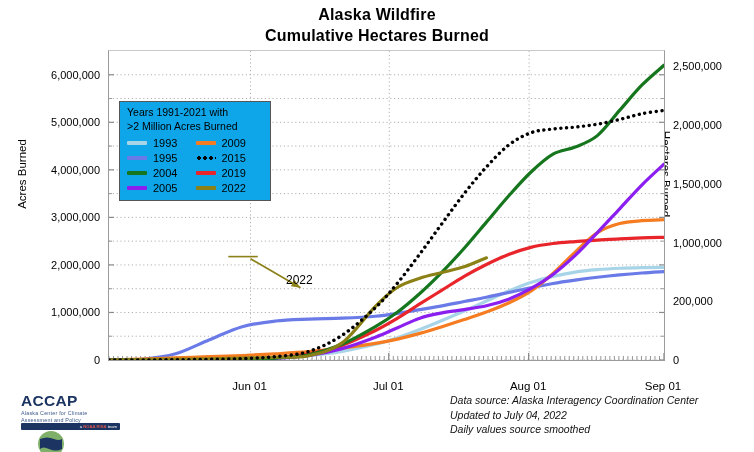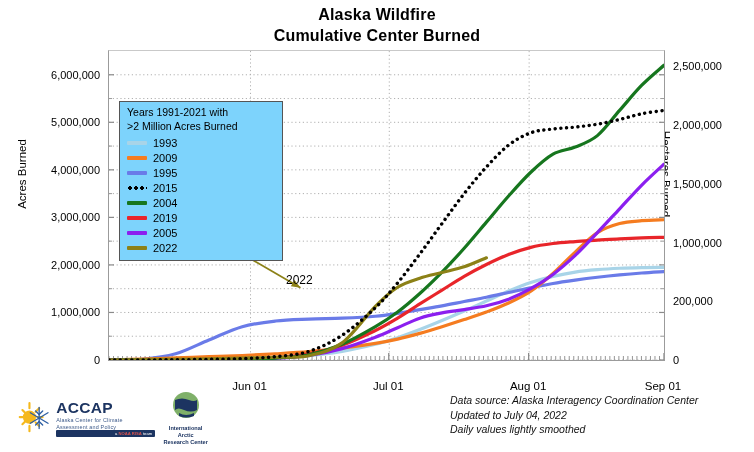--- a/index.html
+++ b/index.html
@@ -30,25 +30,25 @@
            transform:translateY(-50%);}
   .ytick-r{position:absolute;left:0;font-size:11px;text-align:left;white-space:nowrap;
            transform:translateY(-50%);}
   #ylabels-left{position:absolute;left:0px;top:6px;width:100px;height:311px;}
   #ylabels-right{position:absolute;left:673px;top:6px;width:80px;height:311px;}
   .xtick{position:absolute;font-size:11.5px;white-space:nowrap;
          transform:translateX(-50%);top:19px;}
   #xlabels{position:absolute;left:108px;top:317px;width:557px;height:22px;}
 
   
-  #legend{position:absolute;left:119px;top:57px;width:164px;
-          border:1.3px solid #555;background:#7dd3fc;padding:4px 6px 5px 7px;
+  #legend{position:absolute;left:119px;top:57px;width:152px;
+          border:1.3px solid #555;background:#0ea5e9;padding:4px 6px 5px 7px;
           box-sizing:border-box;}
   #legend .lg-title{font-size:10.5px;line-height:13.5px;white-space:nowrap;}
-  #legend .lg-grid{display:grid;grid-template-columns:1fr;margin-top:2px;}
+  #legend .lg-grid{display:grid;grid-template-columns:1fr 1fr;margin-top:2px;}
   #legend .lg-item{display:flex;align-items:center;height:15px;}
   #legend .swatch{width:20px;height:4px;margin-right:6px;flex:none;border-radius:1px;}
   #legend .swatch.dotted{height:4px;background:none;
       background-image:radial-gradient(circle, #000 45%, transparent 46%);
       background-size:6px 4px;background-repeat:repeat-x;}
   #legend .lg-label{font-size:11px;}
 
   
   #anno-2022{position:absolute;left:286px;top:229px;font-size:12px;color:#000;}
 
@@ -62,21 +62,21 @@
             display:flex;align-items:center;justify-content:flex-end;padding-right:3px;}
   .logo-bar span{font-size:4.2px;color:#fff;}
   .logo-bar span b{color:#d9534f;}
   .iarc-text{font-size:5.6px;color:#1c3461;line-height:7px;font-weight:bold;}
 </style>
 </head>
 <body>
 
 <div id="title-block">
   <div class="tline">Alaska Wildfire</div>
-  <div class="tline">Cumulative Center Burned</div>
+  <div class="tline">Cumulative Hectares Burned</div>
 </div>
 
 <div id="chart-area">
 
   <div class="axis-title" id="ylabel-left">Acres Burned</div>
   <div class="axis-title" id="ylabel-right">Hectares Burned</div>
 
   <div id="ylabels-left">
       <div class="ytick-l" style="top: 310px;">0</div>
       <div class="ytick-l" style="top: 262.462px;">1,000,000</div>
@@ -321,25 +321,25 @@
         </div>
       </div>
   </div>
 
   <div id="anno-2022">2022</div>
 </div>
 
 <div id="footer-note">
   <div>Data source: Alaska Interagency Coordination Center</div>
   <div>Updated to July 04, 2022</div>
-  <div>Daily values lightly smoothed</div>
+  <div>Daily values source smoothed</div>
 </div>
 
 <div id="logo">
-  <div style="display:flex;align-items:center;height:52px;">
+  <div style="display:flex;align-items:flex-start;height:52px;flex-direction:column;">
 
     <svg width="40" height="40" viewBox="0 0 40 40">
       <g stroke="#F5B81C" stroke-width="2.4" stroke-linecap="round">
         <line x1="13" y1="3" x2="13" y2="9"></line>
           <line x1="13" y1="29" x2="13" y2="35"></line>
         <line x1="2" y1="19" x2="8" y2="19"></line>
           <line x1="22" y1="19" x2="28" y2="19"></line>
         <line x1="5" y1="11" x2="9" y2="15"></line>
           <line x1="20" y1="25" x2="24" y2="29"></line>
         <line x1="5" y1="27" x2="9" y2="23"></line>

